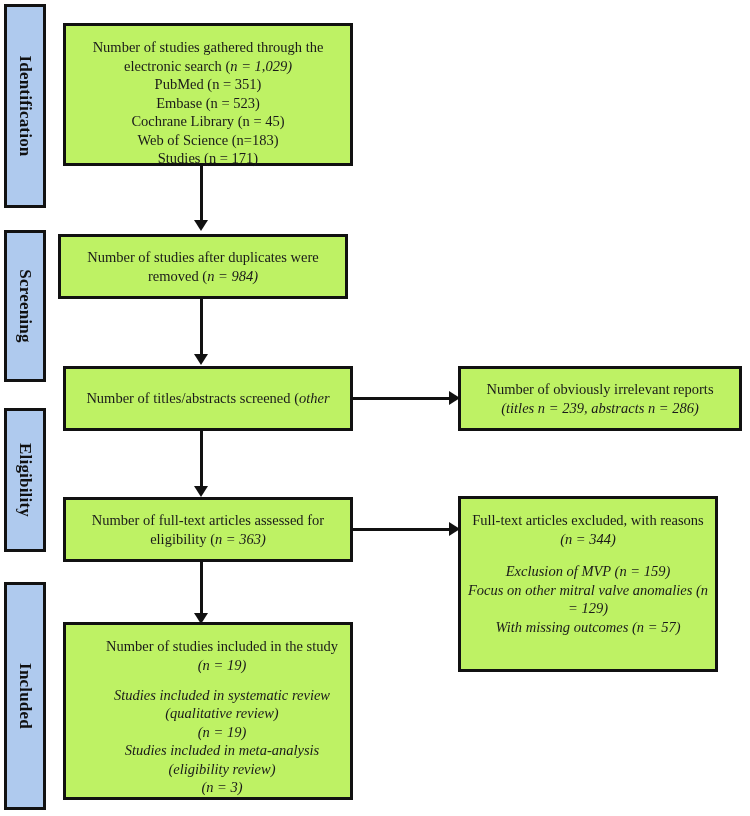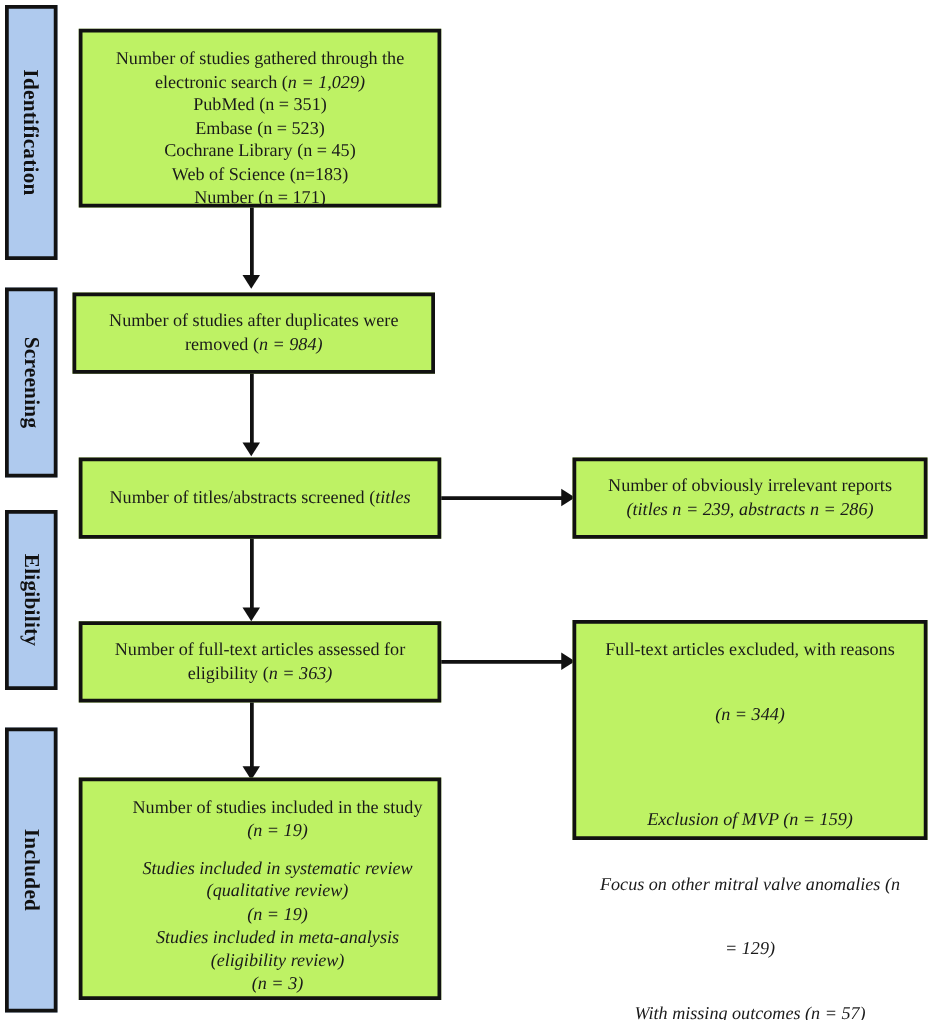--- a/index.html
+++ b/index.html
@@ -126,41 +126,41 @@
     </span>
     <span class="line">
       <span>Cochrane Library</span>
       <span>(n = 45)</span>
     </span>
     <span class="line">
       <span>Web of Science</span>
       <span>(n=183)</span>
     </span>
     <span class="line">
-      <span>Number</span>
+      <span>Studies</span>
       <span>(n = 171)</span>
     </span>
   </div>
 
   <div class="conn-v" style="left:200px; top:166px; height:56px;"></div>
   <div class="arrow-down" style="left:194px; top:220px;"></div>
 
   <div class="flow-box" style="left:58px; top:234px; width:290px; height:65px; justify-content:center;text-align:center;">
     <span class="line">Number of studies after duplicates were</span>
     <span class="line">
       <span>removed (</span><span class="it">n = 984)</span>
     </span>
   </div>
 
   <div class="conn-v" style="left:200px; top:299px; height:56px;"></div>
   <div class="arrow-down" style="left:194px; top:354px;"></div>
 
   <div class="flow-box" style="left:63px; top:366px; width:290px; height:65px; justify-content:center;">
     <span class="line">
-      <span>Number of titles/abstracts screened (</span><span class="it">titles</span>
+      <span>Number of titles/abstracts screened (</span><span class="it">other</span>
     </span>
   </div>
 
   <div class="conn-h" style="left:353px; top:397px; width:104px;"></div>
   <div class="arrow-right" style="left:449px; top:391px;"></div>
 
   <div class="flow-box" style="left:458px; top:366px; width:284px; height:65px; justify-content:center;">
     <span class="line">Number of obviously irrelevant reports</span>
     <span class="line it">(titles n = 239, abstracts n = 286)</span>
   </div>
@@ -171,21 +171,21 @@
   <div class="flow-box" style="left:63px; top:497px; width:290px; height:65px; justify-content:center;">
     <span class="line">Number of full-text articles assessed for</span>
     <span class="line">
       <span>eligibility (</span><span class="it">n = 363)</span>
     </span>
   </div>
 
   <div class="conn-h" style="left:353px; top:528px; width:104px;"></div>
   <div class="arrow-right" style="left:449px; top:522px;"></div>
 
-  <div class="flow-box" style="left:458px; top:496px; width:284px; height:176px;gap:33px;">
+  <div class="flow-box" style="left:458px; top:496px; width:260px; height:176px;">
     <span class="line pad-top">Full-text articles excluded, with reasons</span>
     <span class="line it">(n = 344)</span>
     <span class="gap"></span>
     <span class="line it">Exclusion of MVP (n = 159)</span>
     <span class="line it">Focus on other mitral valve anomalies (n</span>
     <span class="line it">= 129)</span>
     <span class="line it">With missing outcomes (n = 57)</span>
   </div>
 
   <div class="conn-v" style="left:200px; top:562px; height:55px;"></div>

